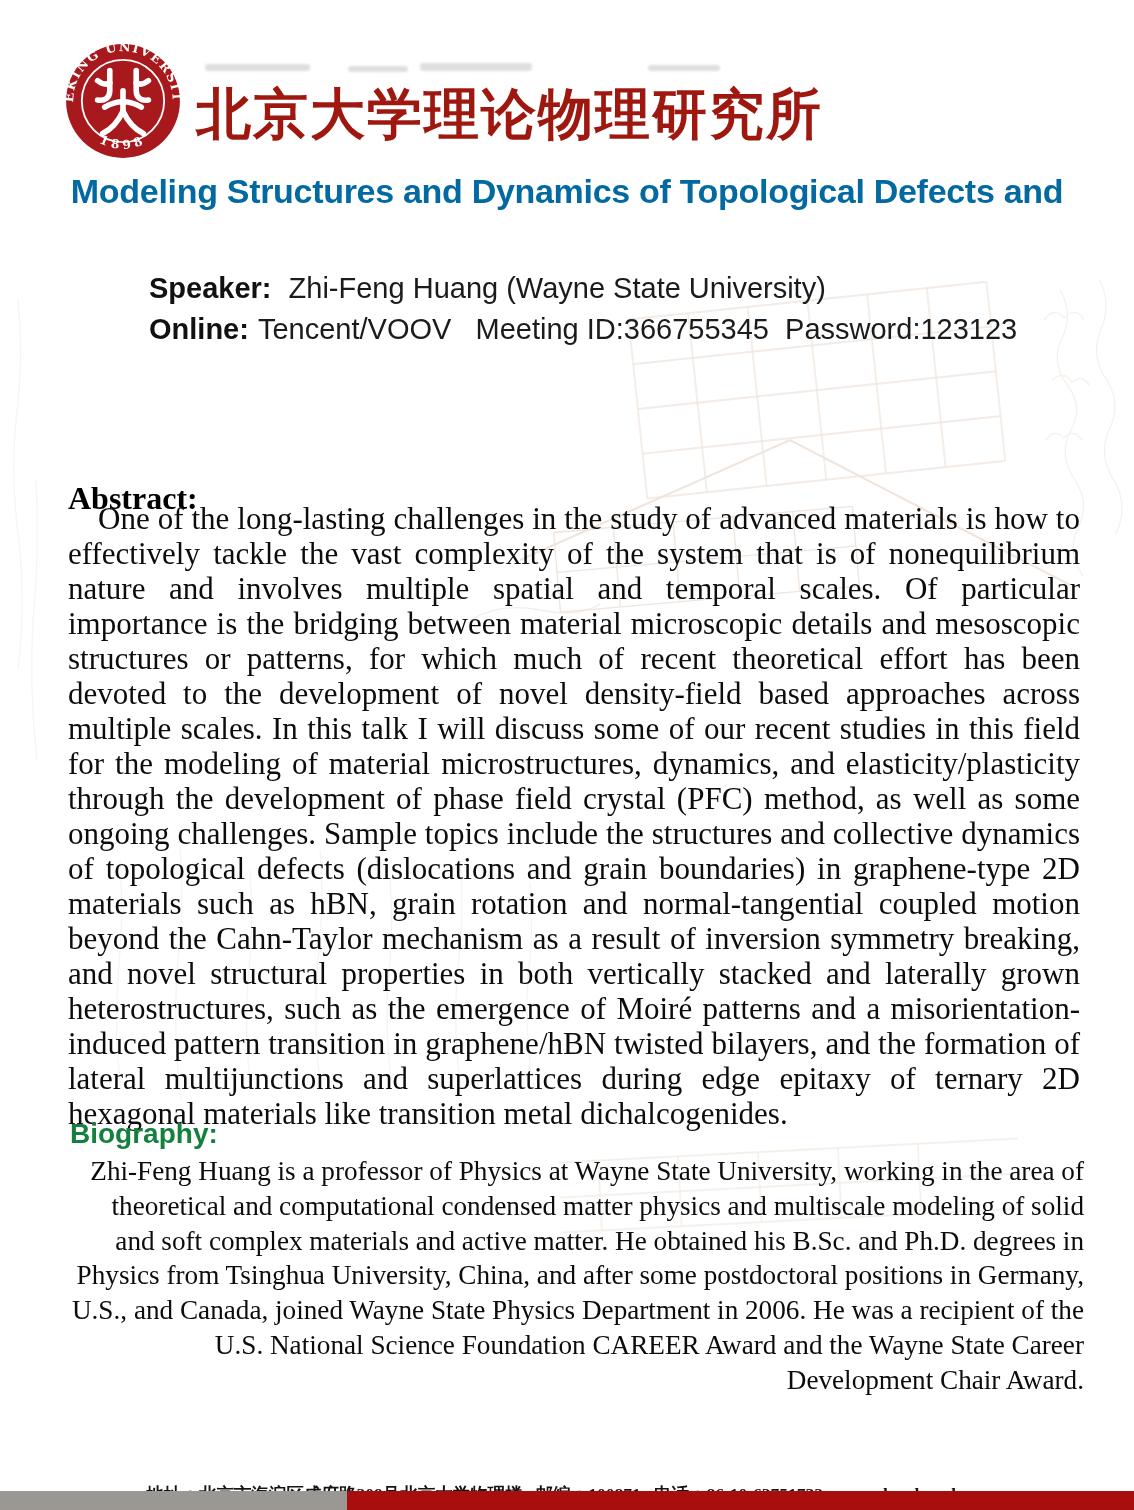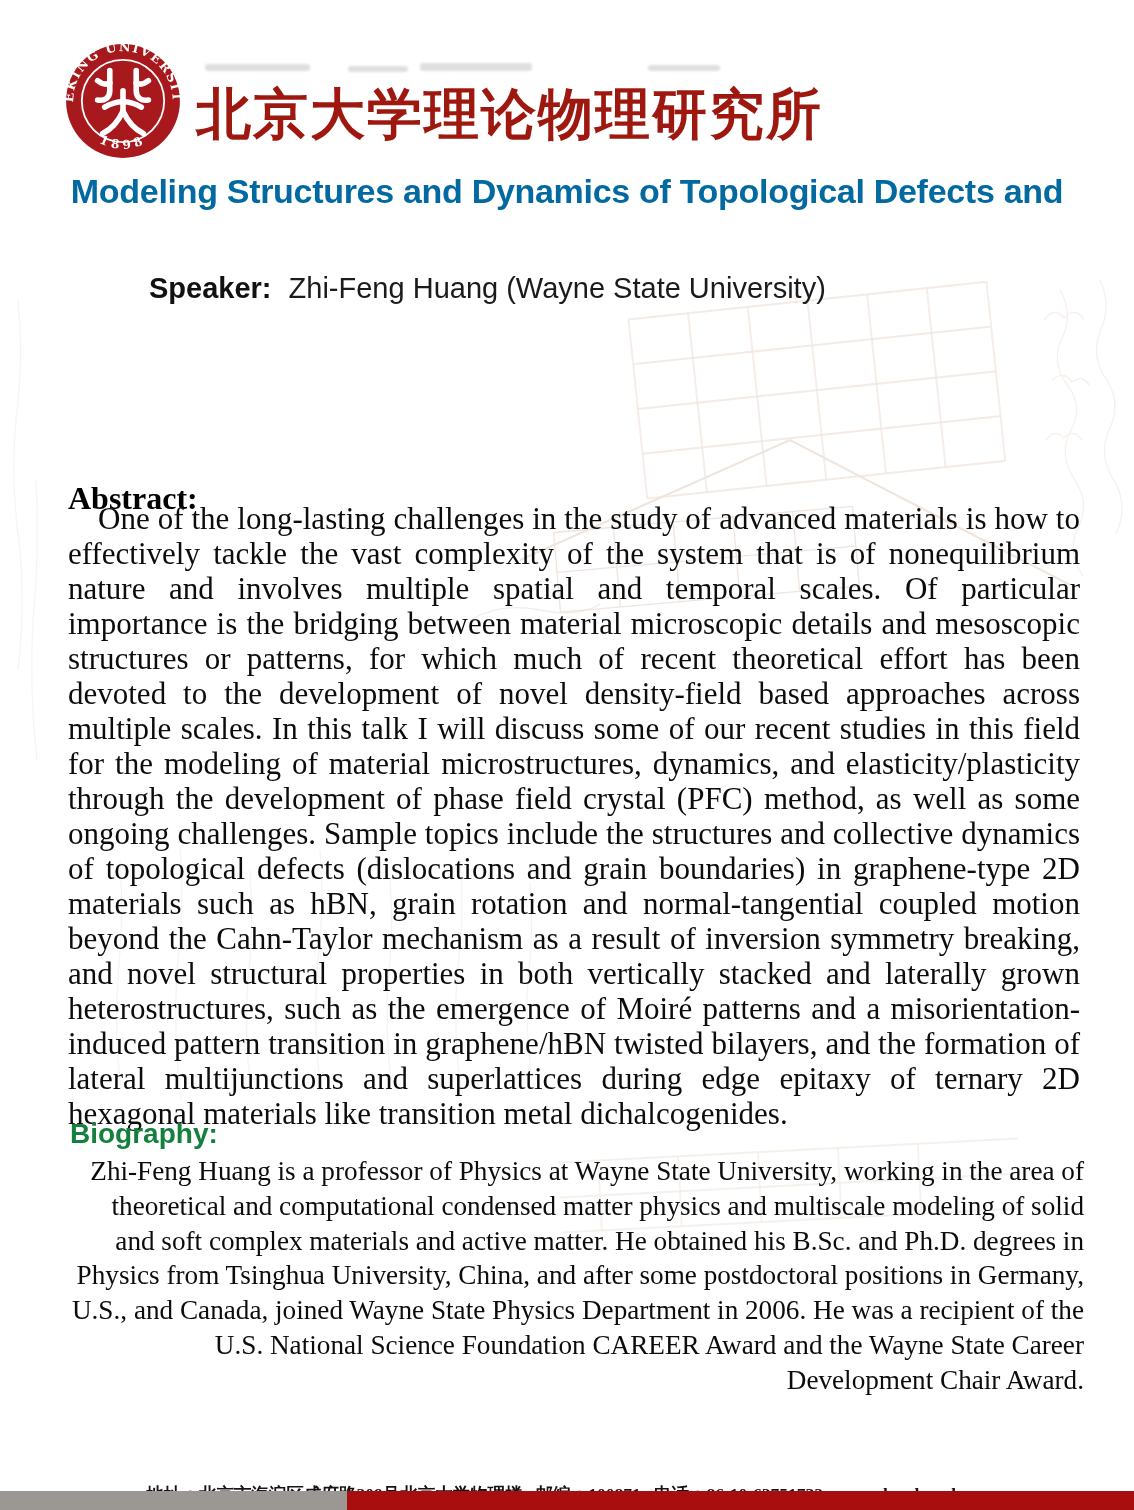--- a/index.html
+++ b/index.html
@@ -140,20 +140,21 @@
   </svg>
 
   <div id="institute">北京大学理论物理研究所</div>
 
   <div id="seminar-title">
     <div>Modeling Structures and Dynamics of Topological Defects and</div>
   </div>
 
   <div id="details">
     <div class="drow"><span class="dlabel"><span>Speaker</span><span>:</span></span><span class="dvalue"> Zhi-Feng Huang (Wayne State University)</span></div>
+    <div class="drow"><span class="dlabel"><span>Online</span><span>:</span></span><span class="dvalue">Tencent/VOOV   Meeting ID:366755345  Password:123123</span></div>
   </div>
 
   <div id="abstract-heading"><span>Abstract</span><span>:</span></div>
   <div id="abstract-text">One of the long-lasting challenges in the study of advanced materials is how to effectively tackle the vast complexity of the system that is of nonequilibrium nature and involves multiple spatial and temporal scales. Of particular importance is the bridging between material microscopic details and mesoscopic structures or patterns, for which much of recent theoretical effort has been devoted to the development of novel density-field based approaches across multiple scales. In this talk I will discuss some of our recent studies in this field for the modeling of material microstructures, dynamics, and elasticity/plasticity through the development of phase field crystal (PFC) method, as well as some ongoing challenges. Sample topics include the structures and collective dynamics of topological defects (dislocations and grain boundaries) in graphene-type 2D materials such as hBN, grain rotation and normal-tangential coupled motion beyond the Cahn-Taylor mechanism as a result of inversion symmetry breaking, and novel structural properties in both vertically stacked and laterally grown heterostructures, such as the emergence of Moiré patterns and a misorientation-induced pattern transition in graphene/hBN twisted bilayers, and the formation of lateral multijunctions and superlattices during edge epitaxy of ternary 2D hexagonal materials like transition metal dichalcogenides.</div>
 
   <div id="bio-heading"><span>Biography</span><span>:</span></div>
   <div id="bio-text">Zhi-Feng Huang is a professor of Physics at Wayne State University, working in the area of theoretical and computational condensed matter physics and multiscale modeling of solid and soft complex materials and active matter. He obtained his B.Sc. and Ph.D. degrees in Physics from Tsinghua University, China, and after some postdoctoral positions in Germany, U.S., and Canada, joined Wayne State Physics Department in 2006. He was a recipient of the U.S. National Science Foundation CAREER Award and the Wayne State Career Development Chair Award.</div>
 
   <div id="footer">
     <div>地址：北京市海淀区成府路209号北京大学物理楼   邮编：100871   电话：86-10-62751732  www.phy.pku.edu.cn</div>

